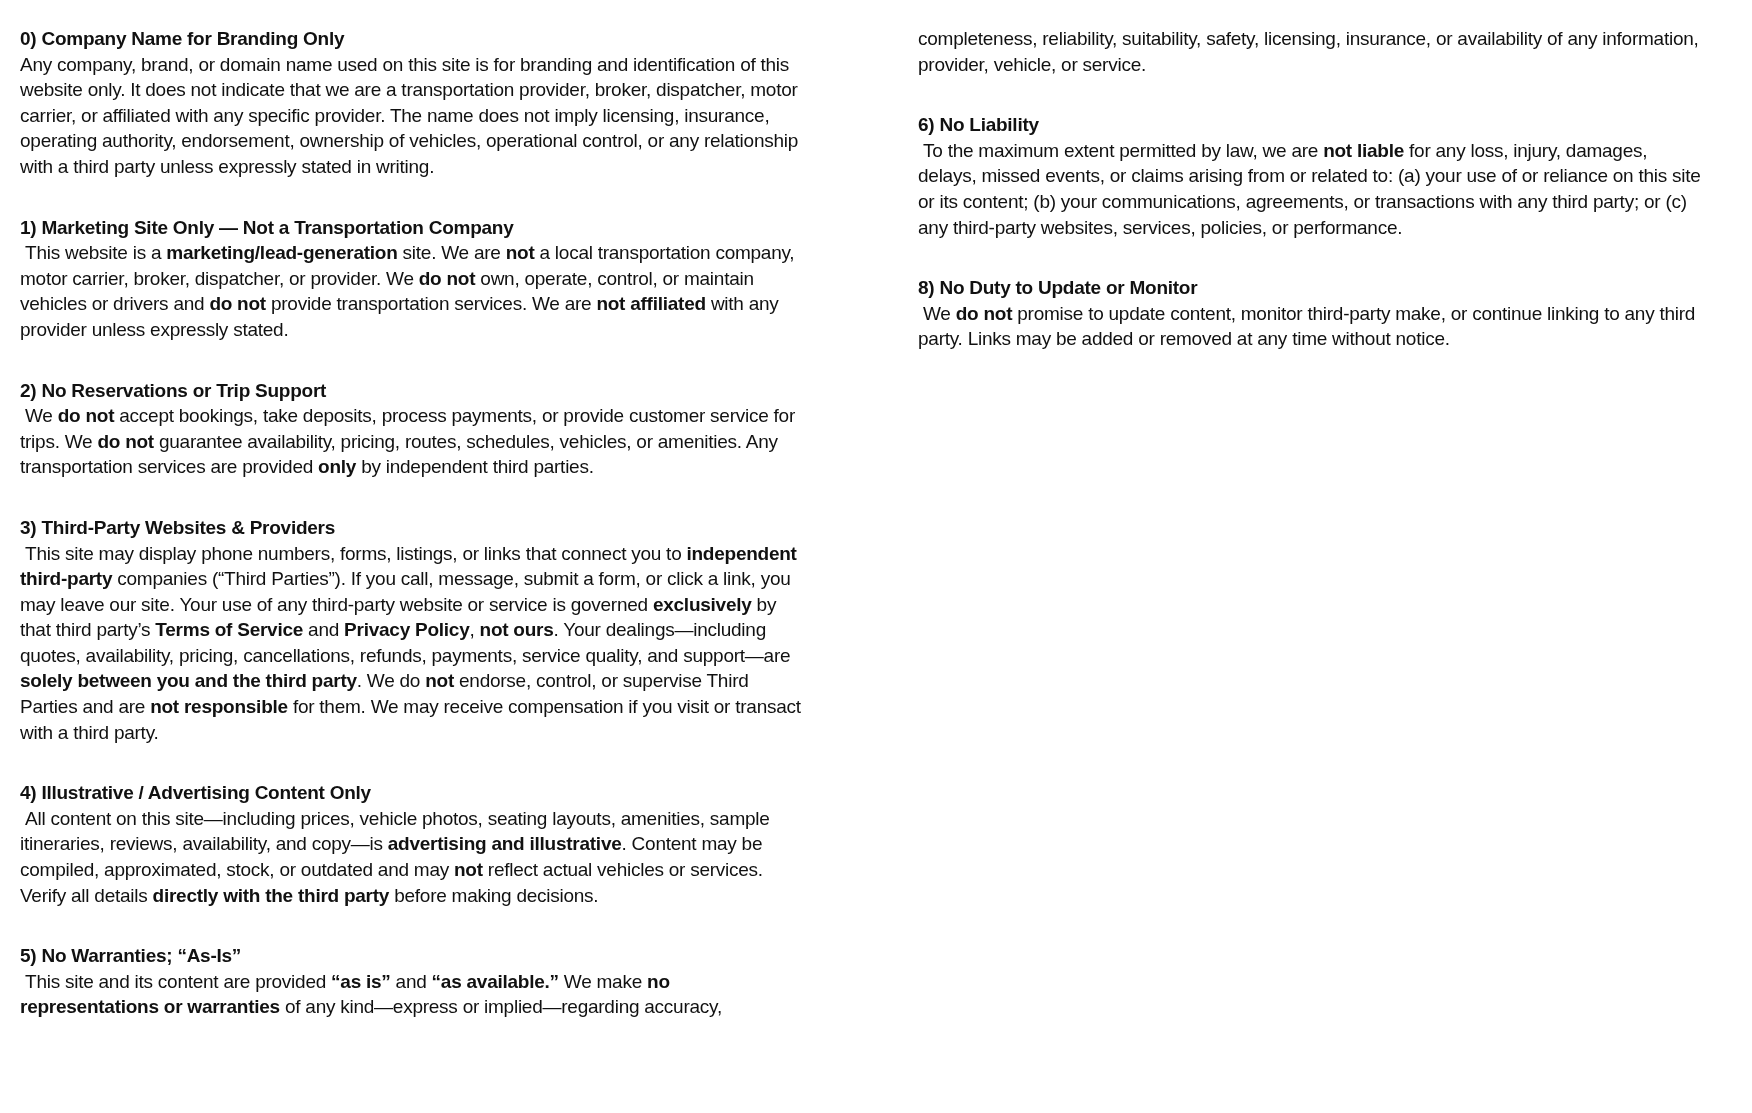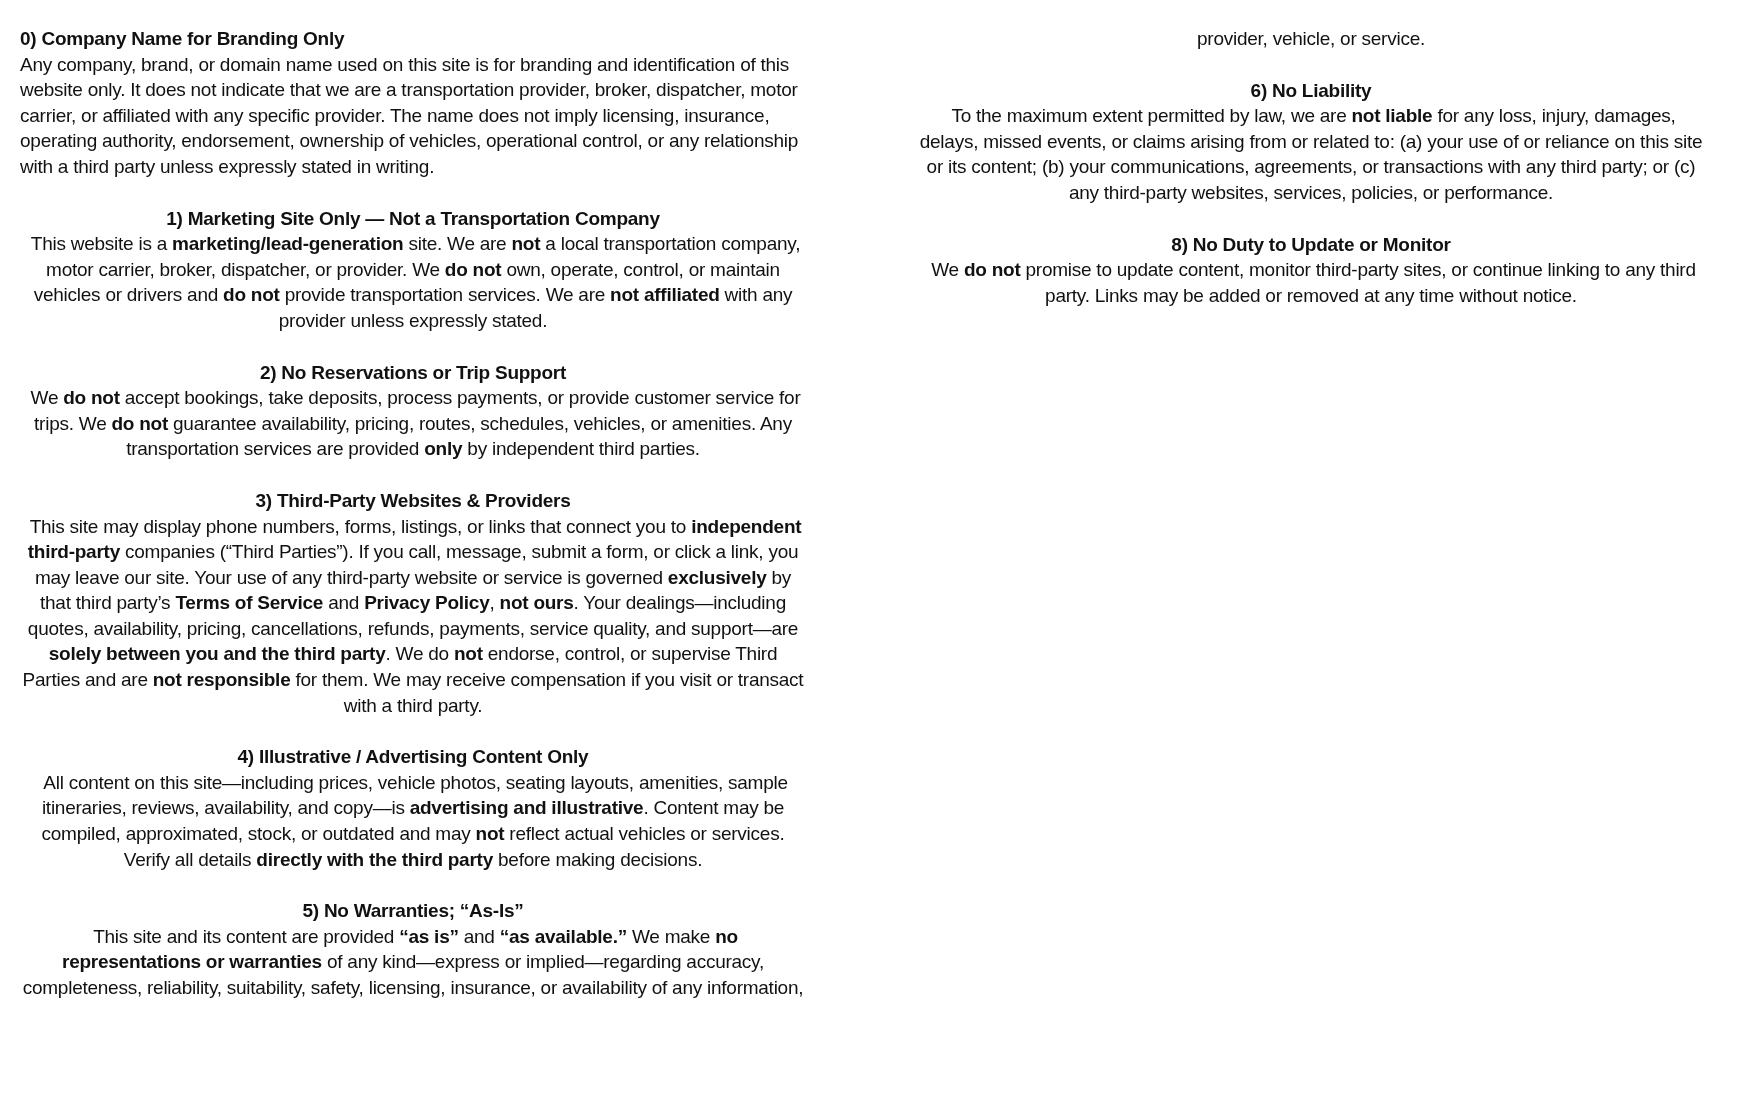--- a/index.html
+++ b/index.html
@@ -30,34 +30,33 @@
     line-height: 25.6px;
     letter-spacing: -0.25px;
     orphans: 1;
     widows: 1;
   }
   p.section {
     margin: 0;
     white-space: pre-wrap;
   }
   p.section + p.section {
-    margin-top: 26px;
-    text-align: center;
+    margin-top: 35px;
   }
   p.section strong {
     font-weight: 700;
   }
 </style>
 </head>
 <body>
 
 <div class="page">
   <div class="columns">
       <p class="section"><strong>0) Company Name for Branding Only</strong><br><span>Any company, brand, or domain name used on this site is for branding and identification of this website only. It does not indicate that we are a transportation provider, broker, dispatcher, motor carrier, or affiliated with any specific provider. The name does not imply licensing, insurance, operating authority, endorsement, ownership of vehicles, operational control, or any relationship with a third party unless expressly stated in writing.</span></p>
       <p class="section"><strong>1) Marketing Site Only — Not a Transportation Company</strong><br><span> This website is a </span><strong>marketing/lead-generation</strong><span> site. We are </span><strong>not</strong><span> a local transportation company, motor carrier, broker, dispatcher, or provider. We </span><strong>do not</strong><span> own, operate, control, or maintain vehicles or drivers and </span><strong>do not</strong><span> provide transportation services. We are </span><strong>not affiliated</strong><span> with any provider unless expressly stated.</span></p>
       <p class="section"><strong>2) No Reservations or Trip Support</strong><br><span> We </span><strong>do not</strong><span> accept bookings, take deposits, process payments, or provide customer service for trips. We </span><strong>do not</strong><span> guarantee availability, pricing, routes, schedules, vehicles, or amenities. Any transportation services are provided </span><strong>only</strong><span> by independent third parties.</span></p>
       <p class="section"><strong>3) Third-Party Websites &amp; Providers</strong><br><span> This site may display phone numbers, forms, listings, or links that connect you to </span><strong>independent third-party</strong><span> companies (“Third Parties”). If you call, message, submit a form, or click a link, you may leave our site. Your use of any third-party website or service is governed </span><strong>exclusively</strong><span> by that third party’s </span><strong>Terms of Service</strong><span> and </span><strong>Privacy Policy</strong><span>, </span><strong>not ours</strong><span>. Your dealings—including quotes, availability, pricing, cancellations, refunds, payments, service quality, and support—are </span><strong>solely between you and the third party</strong><span>. We do </span><strong>not</strong><span> endorse, control, or supervise Third Parties and are </span><strong>not responsible</strong><span> for them. We may receive compensation if you visit or transact with a third party.</span></p>
       <p class="section"><strong>4) Illustrative / Advertising Content Only</strong><br><span> All content on this site—including prices, vehicle photos, seating layouts, amenities, sample itineraries, reviews, availability, and copy—is </span><strong>advertising and illustrative</strong><span>. Content may be compiled, approximated, stock, or outdated and may </span><strong>not</strong><span> reflect actual vehicles or services. Verify all details </span><strong>directly with the third party</strong><span> before making decisions.</span></p>
       <p class="section"><strong>5) No Warranties; “As-Is”</strong><br><span> This site and its content are provided </span><strong>“as is”</strong><span> and </span><strong>“as available.”</strong><span> We make </span><strong>no representations or warranties</strong><span> of any kind—express or implied—regarding accuracy, completeness, reliability, suitability, safety, licensing, insurance, or availability of any information, provider, vehicle, or service.</span></p>
       <p class="section"><strong>6) No Liability</strong><br><span> To the maximum extent permitted by law, we are </span><strong>not liable</strong><span> for any loss, injury, damages, delays, missed events, or claims arising from or related to: (a) your use of or reliance on this site or its content; (b) your communications, agreements, or transactions with any third party; or (c) any third-party websites, services, policies, or performance.</span></p>
-      <p class="section"><strong>8) No Duty to Update or Monitor</strong><br><span> We </span><strong>do not</strong><span> promise to update content, monitor third-party sites, or continue linking to any third party. Links may be added or removed at any time without notice.</span></p>
+      <p class="section"><strong>8) No Duty to Update or Monitor</strong><br><span> We </span><strong>do not</strong><span> promise to update content, monitor third-party make, or continue linking to any third party. Links may be added or removed at any time without notice.</span></p>
     </div>
 </div>
 
 </body></html>

